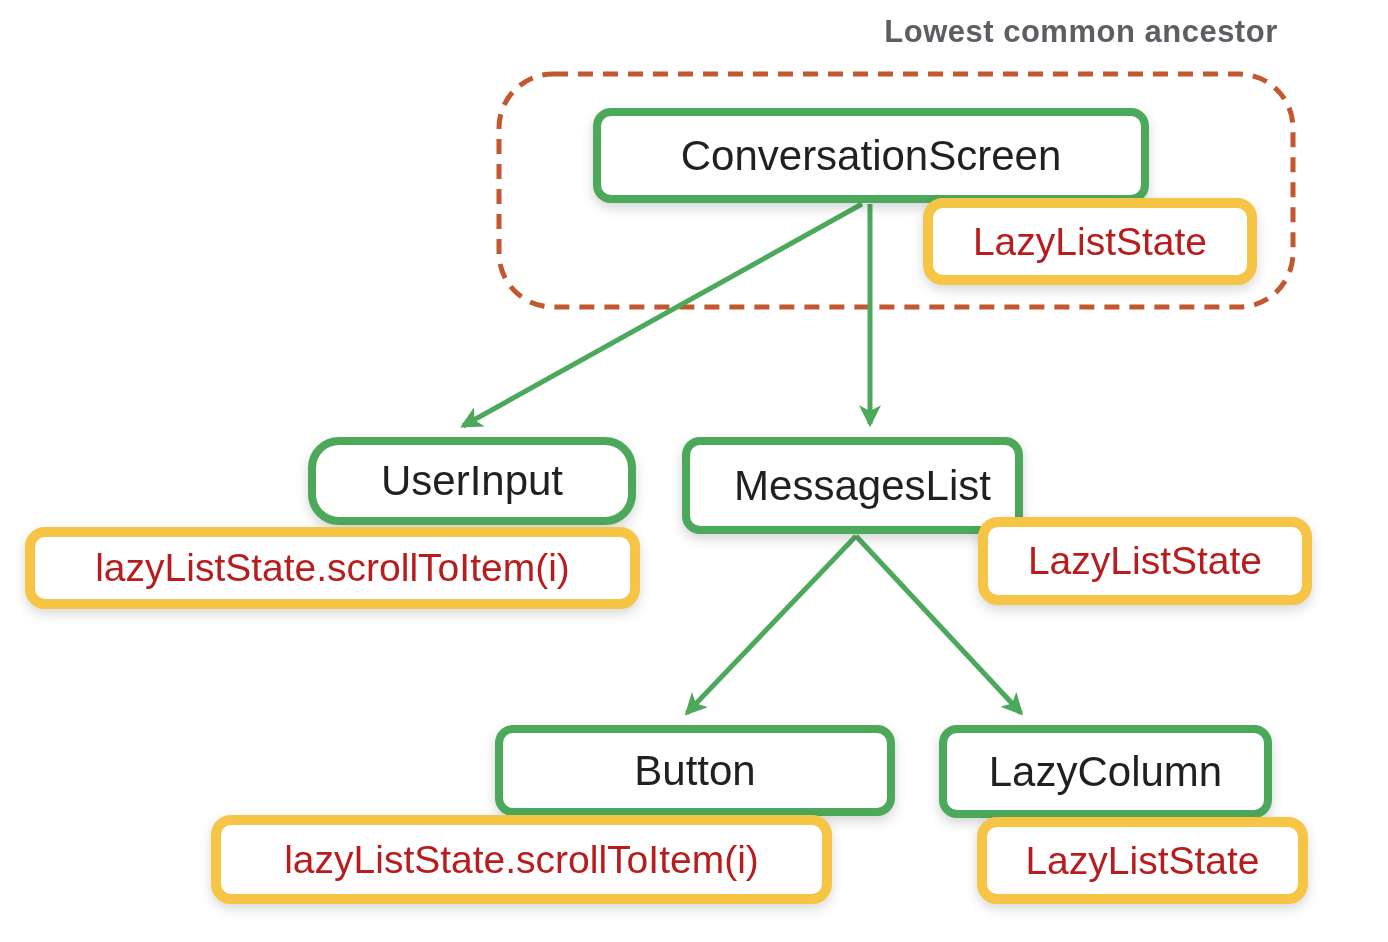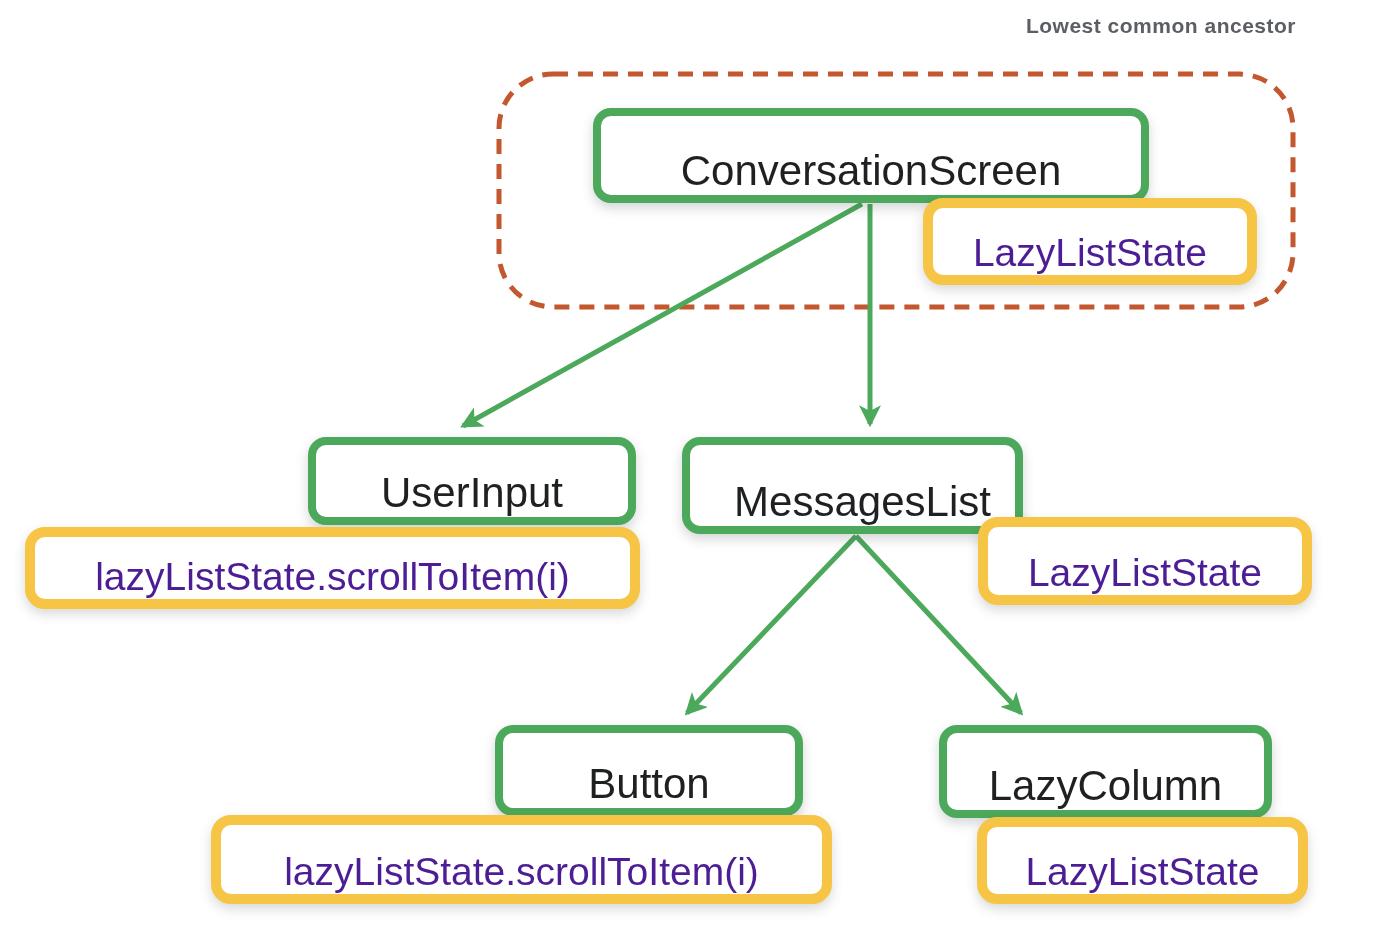--- a/index.html
+++ b/index.html
@@ -20,58 +20,58 @@
     left: 0; top: 0;
     width: 1388px;
     height: 942px;
     z-index: 1;
   }
   .annotation {
     position: absolute;
     left: 866px;
     top: 14px;
     width: 430px;
-    text-align: right;
-    font-size: 21px;
+    text-align: center;
+    font-size: 31px;
     font-weight: bold;
     color: #5B5E62;
     letter-spacing: 0.5px;
     z-index: 2;
     white-space: nowrap;
   }
   .node {
     position: absolute;
     background: #ffffff;
     display: flex;
-    align-items: flex-end;
+    align-items: center;
     justify-content: center;
     box-sizing: border-box;
     white-space: nowrap;
   }
   .component {
     border: 8px solid #4CA85A;
     border-radius: 18px;
     box-shadow: 0 5px 12px rgba(60,64,67,0.22);
     z-index: 2;
     font-size: 42px;
     color: #1E2022;
   }
   .state {
     border: 10px solid #F7C545;
     border-radius: 20px;
     box-shadow: 0 5px 12px rgba(60,64,67,0.20);
     z-index: 3;
     font-size: 39px;
-    color: #4c1d95;
+    color: #b91c1c;
   }
   
   .n-conv { left: 593px; top: 108px; width: 556px; height: 95px; }
-  .n-user { left: 308px; top: 437px; width: 328px; height: 88px; }
+  .n-user { left: 308px; top: 437px; width: 328px; height: 88px; border-radius: 31px; }
   .n-msgs { left: 682px; top: 437px; width: 341px; height: 97px; padding-left: 20px; }
-  .n-btn  { left: 495px; top: 725px; width: 308px; height: 91px; }
+  .n-btn  { left: 495px; top: 725px; width: 400px; height: 91px; }
   .n-lazy { left: 915px; top: 725px; width: 333px; height: 93px; margin-left: 24px; }
   
   .s-conv { left: 923px; top: 198px; width: 334px; height: 87px; }
   .s-user { left: 25px;  top: 527px; width: 615px; height: 82px; }
   .s-msgs { left: 978px; top: 517px; width: 334px; height: 88px; }
   .s-btn  { left: 211px; top: 815px; width: 621px; height: 89px; }
   .s-lazy { left: 977px; top: 817px; width: 331px; height: 87px; }
 </style>
 </head>
 <body>

